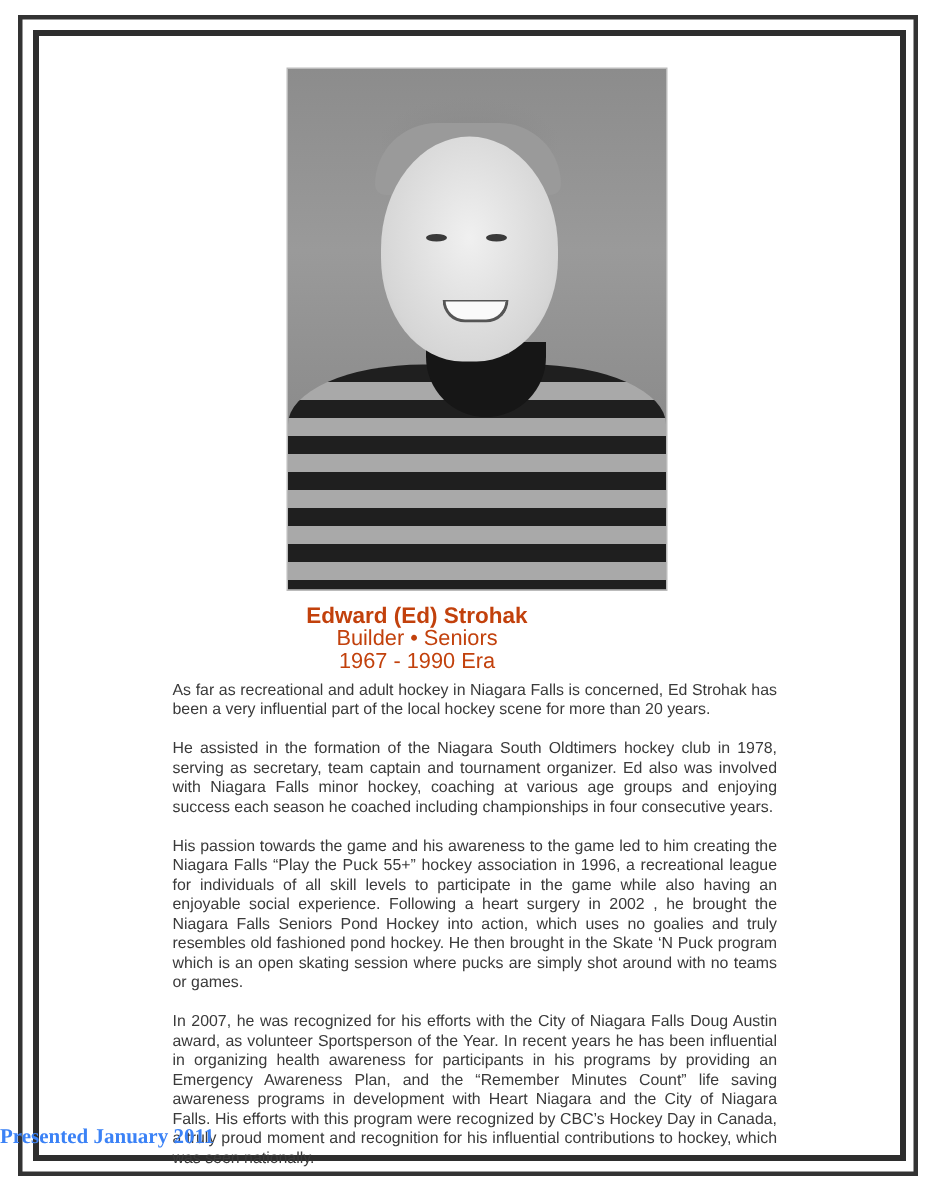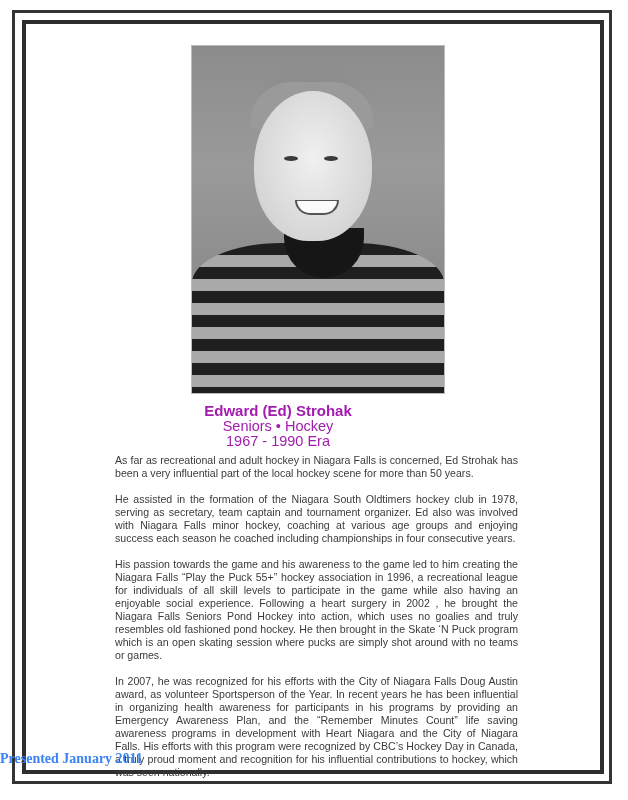--- a/index.html
+++ b/index.html
@@ -38,21 +38,21 @@
       position: absolute; left: 58px; top: 36px; width: 124px; height: 48px;
       background: #9a9a9a; border-radius: 60px 60px 10px 10px;
     }
     .photo .smile {
       position: absolute; left: 103px; top: 154px; width: 40px; height: 12px;
       background: #fafafa; border-radius: 0 0 20px 20px; border: 2px solid #555; border-top: 1px solid #555;
     }
     .photo .eye { position: absolute; top: 110px; width: 14px; height: 5px; background: #3a3a3a; border-radius: 50%; }
     .header {
       position: absolute; left: 0; width: 556px; top: 403px; text-align: center;
-      font-family: "Liberation Sans", sans-serif; color: #a21caf;
+      font-family: "Liberation Sans", sans-serif; color: #c2410c;
     }
     .header .name { font-size: 15px; font-weight: bold; line-height: 16px; }
     .header .sub { font-size: 14.5px; line-height: 15px; }
     .body-text {
       position: absolute; left: 115px; top: 454px; width: 403px;
       font-family: "Liberation Sans", sans-serif; font-size: 10.6px; line-height: 13px;
       color: #3a3a3a; text-align: justify;
     }
     .body-text p { margin: 0 0 13px 0; }
     .footer {
@@ -71,24 +71,24 @@
   <div class="collar"></div>
   <div class="hair"></div>
   <div class="face"></div>
   <div class="eye" style="left:92px"></div>
   <div class="eye" style="left:132px"></div>
   <div class="smile"></div>
 </div>
 
 <div class="header">
   <div class="name">Edward (Ed) Strohak</div>
-  <div class="sub">Seniors • Hockey</div>
+  <div class="sub">Builder • Seniors</div>
   <div class="sub">1967 - 1990 Era</div>
 </div>
 
 <div class="body-text">
-  <p>As far as recreational and adult hockey in Niagara Falls is concerned, Ed Strohak has been a very influential part of the local hockey scene for more than 50 years.</p>
+  <p>As far as recreational and adult hockey in Niagara Falls is concerned, Ed Strohak has been a very influential part of the local hockey scene for more than 20 years.</p>
   <p>He assisted in the formation of the Niagara South Oldtimers hockey club in 1978, serving as secretary, team captain and tournament organizer. Ed also was involved with Niagara Falls minor hockey, coaching at various age groups and enjoying success each season he coached including championships in four consecutive years.</p>
   <p>His passion towards the game and his awareness to the game led to him creating the Niagara Falls “Play the Puck 55+” hockey association in 1996, a recreational league for individuals of all skill levels to participate in the game while also having an enjoyable social experience. Following a heart surgery in 2002 , he brought the Niagara Falls Seniors Pond Hockey into action, which uses no goalies and truly resembles old fashioned pond hockey. He then brought in the Skate ‘N Puck program which is an open skating session where pucks are simply shot around with no teams or games.</p>
   <p>In 2007, he was recognized for his efforts with the City of Niagara Falls Doug Austin award, as volunteer Sportsperson of the Year. In recent years he has been influential in organizing health awareness for participants in his programs by providing an Emergency Awareness Plan, and the “Remember Minutes Count” life saving awareness programs in development with Heart Niagara and the City of Niagara Falls. His efforts with this program were recognized by CBC’s Hockey Day in Canada, a truly proud moment and recognition for his influential contributions to hockey, which was seen nationally.</p>
 </div>
 
 <div class="footer">Presented January 2011</div>
 
 </body></html>

